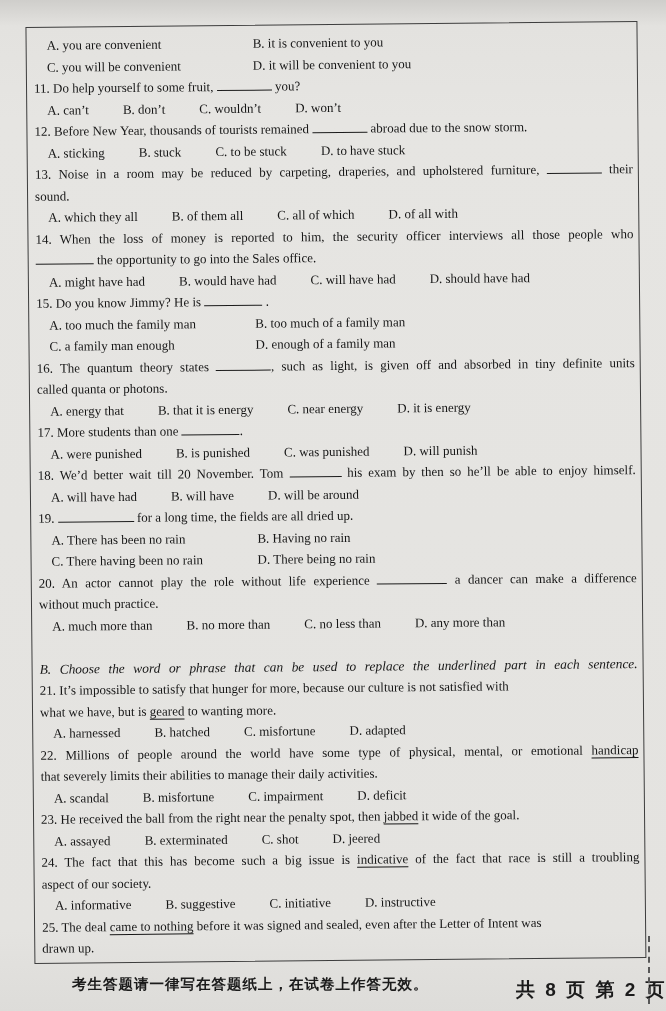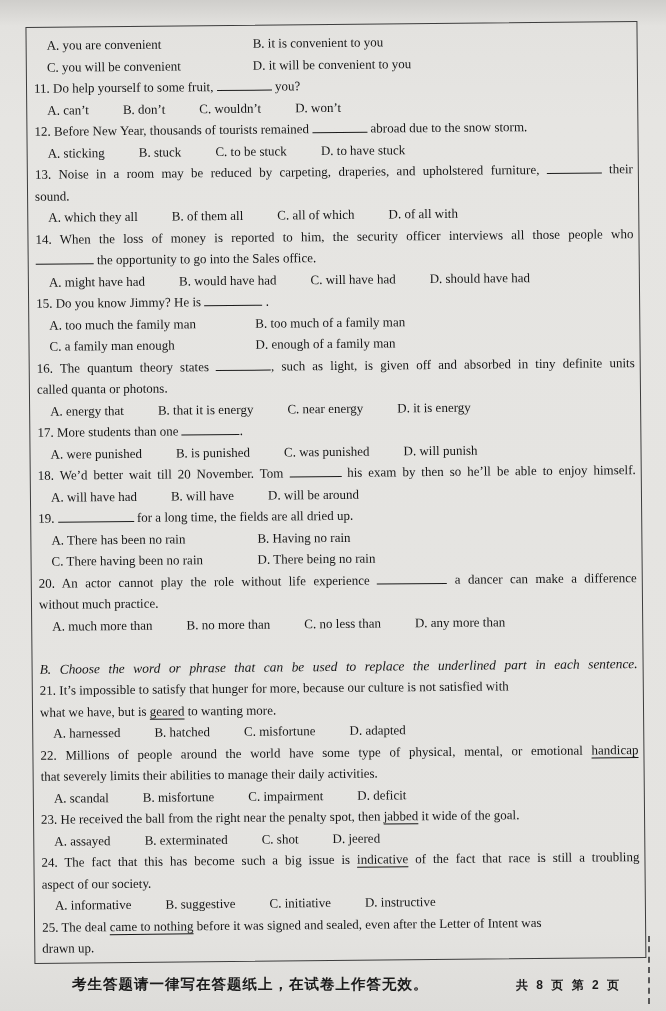--- a/index.html
+++ b/index.html
@@ -21,21 +21,21 @@
   .opts { display:flex; gap:34px; padding-left:13px; }
   .opts2 { display:grid; grid-template-columns:206px auto; padding-left:13px; }
   .spacer { height:21.5px; }
   .blank { display:inline-block; height:3px; border-bottom:1.3px solid #1c1c1c; }
   .uword { text-decoration:underline; text-underline-offset:2.5px; text-decoration-thickness:1.2px; }
   .footer-left {
     position:absolute; left:55px; top:975px; font-size:14.5px; font-weight:bold;
     font-family:"Liberation Sans","DejaVu Sans",sans-serif; letter-spacing:1px; color:#1b1b1b;margin-left:17px;
   }
   .footer-right {
-    position:absolute; left:516px; top:977px; font-size:12px; font-weight:bold;
+    position:absolute; left:516px; top:977px; font-size:19px; font-weight:bold;
     font-family:"Liberation Sans","DejaVu Sans",sans-serif; letter-spacing:2.5px; color:#1b1b1b; white-space:nowrap;
   }
   .artifact-dash {
     position:absolute; left:648px; top:936px; height:68px; width:0;
     border-left:2px dashed #575757;
   }
 </style>
 </head>
 <body>
 

